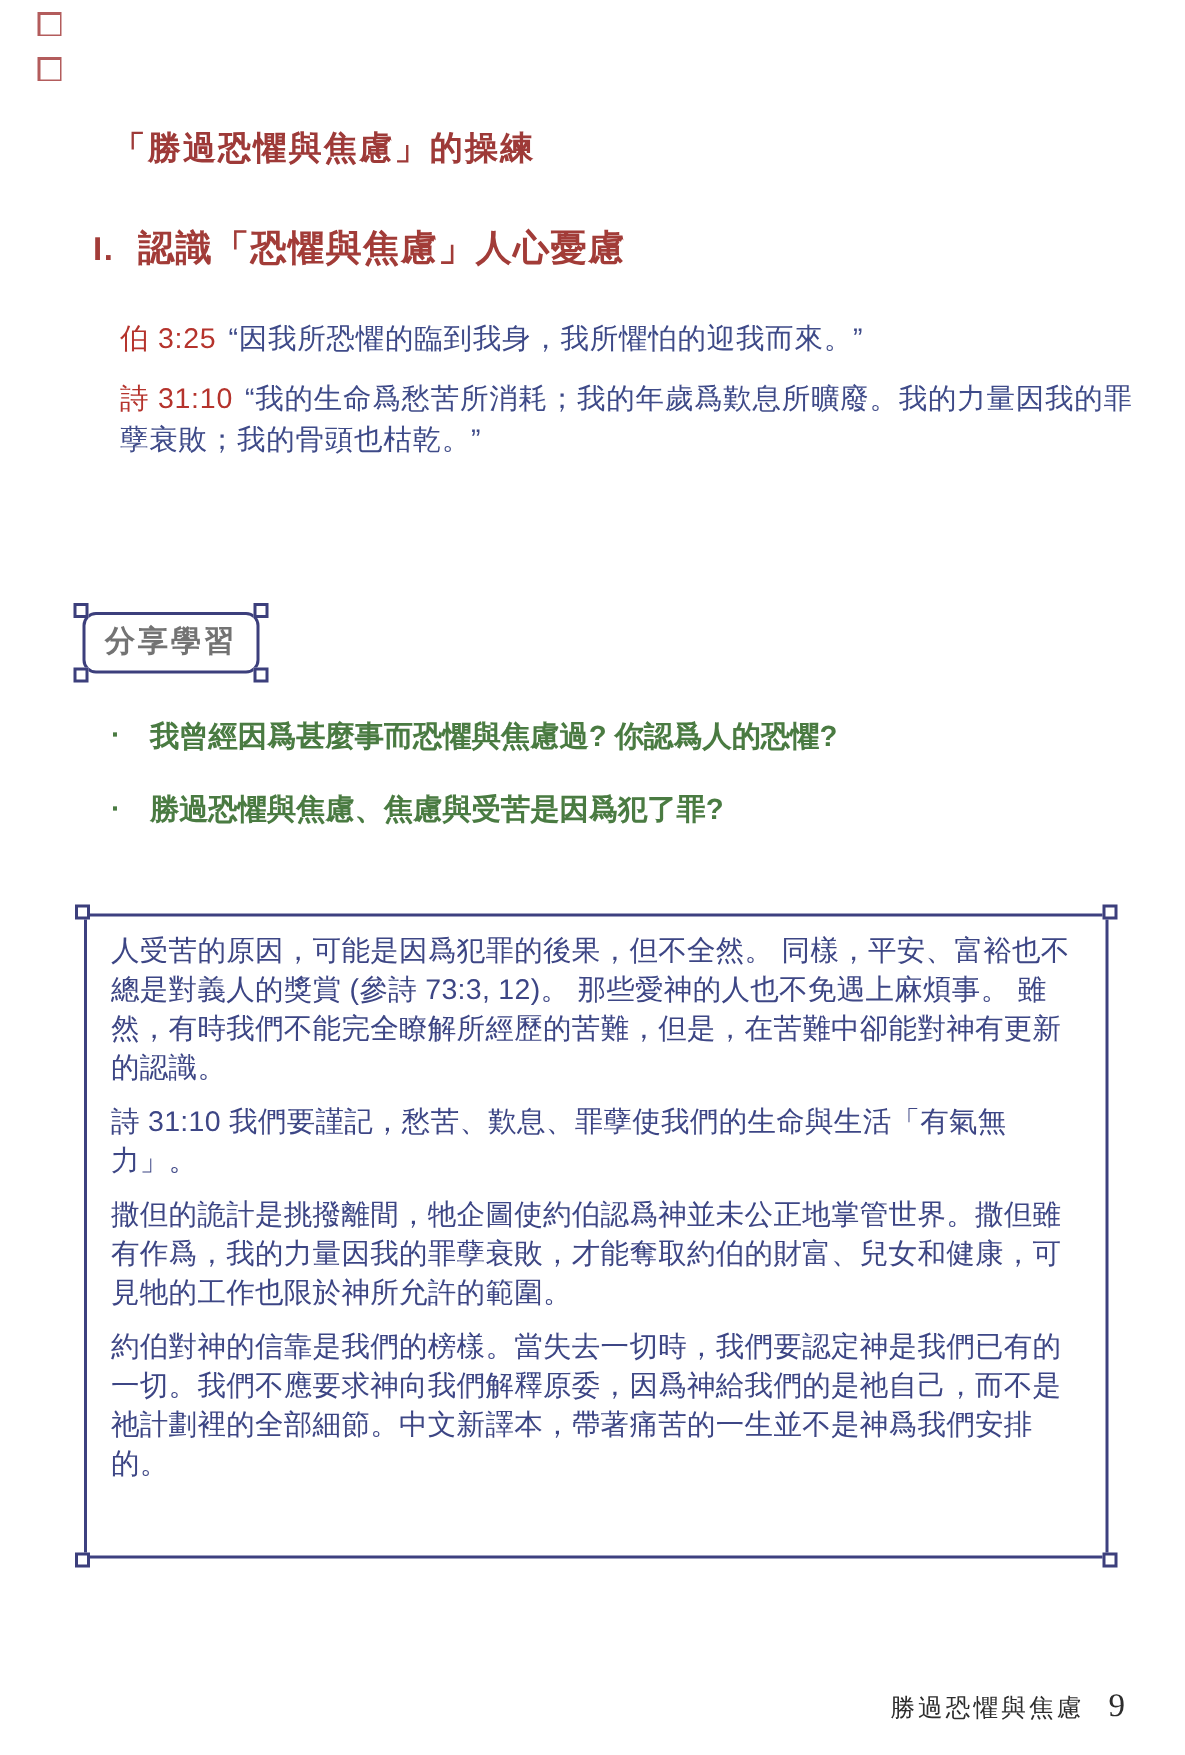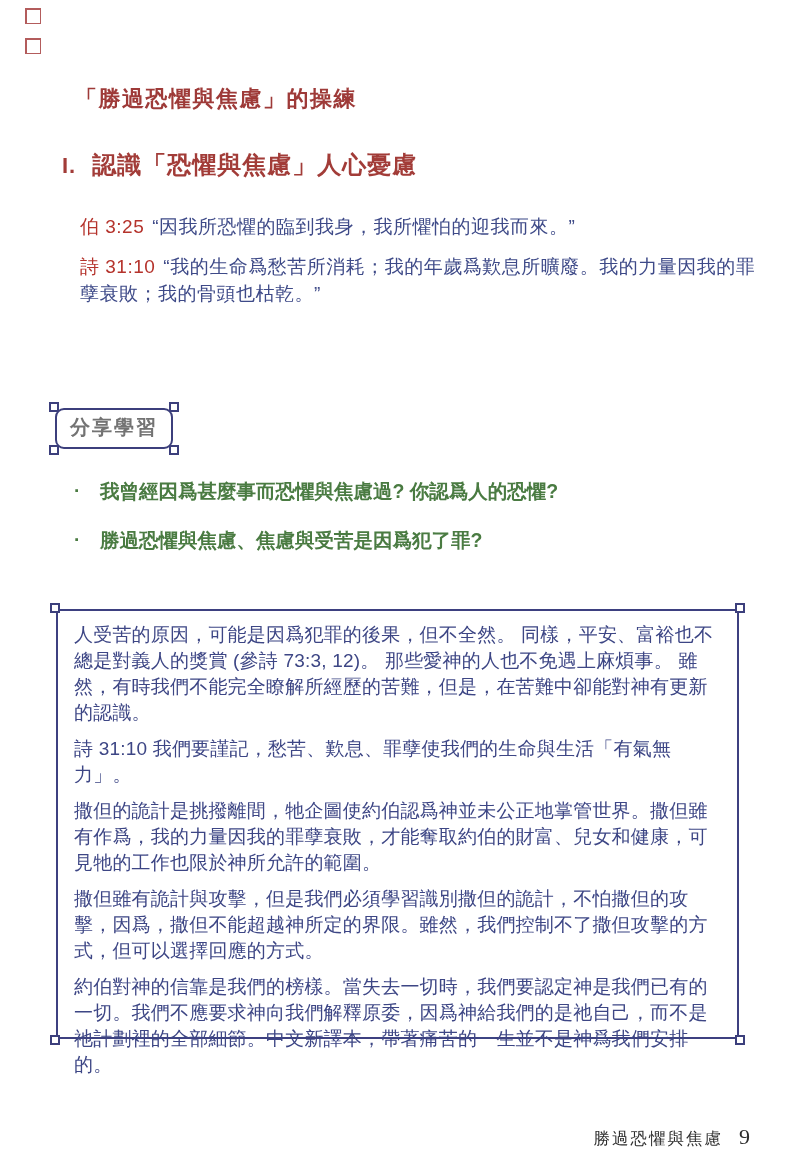--- a/index.html
+++ b/index.html
@@ -115,21 +115,20 @@
   </div>
 
   <div class="study-box">
     <span class="corner tl"></span>
     <span class="corner tr"></span>
     <span class="corner bl"></span>
     <span class="corner br"></span>
     <p>人受苦的原因，可能是因爲犯罪的後果，但不全然。 同樣，平安、富裕也不總是對義人的獎賞 (參詩 73:3, 12)。 那些愛神的人也不免遇上麻煩事。 雖然，有時我們不能完全瞭解所經歷的苦難，但是，在苦難中卻能對神有更新的認識。</p>
     <p>詩 31:10 我們要謹記，愁苦、歎息、罪孽使我們的生命與生活「有氣無力」。</p>
     <p>撒但的詭計是挑撥離間，牠企圖使約伯認爲神並未公正地掌管世界。撒但雖有作爲，我的力量因我的罪孽衰敗，才能奪取約伯的財富、兒女和健康，可見牠的工作也限於神所允許的範圍。</p>
-    <p>撒但雖有詭計與攻擊，但是我們必須學習識別撒但的詭計，不怕撒但的攻擊，因爲，撒但不能超越神所定的界限。雖然，我們控制不了撒但攻擊的方式，但可以選擇回應的方式。</p>
     <p>約伯對神的信靠是我們的榜樣。當失去一切時，我們要認定神是我們已有的一切。我們不應要求神向我們解釋原委，因爲神給我們的是祂自己，而不是祂計劃裡的全部細節。中文新譯本，帶著痛苦的一生並不是神爲我們安排的。</p>
   </div>
 
   <div class="footer">
     <span class="book">勝過恐懼與焦慮</span>
     <span class="pagenum">9</span>
   </div>
 
 </div>
 

